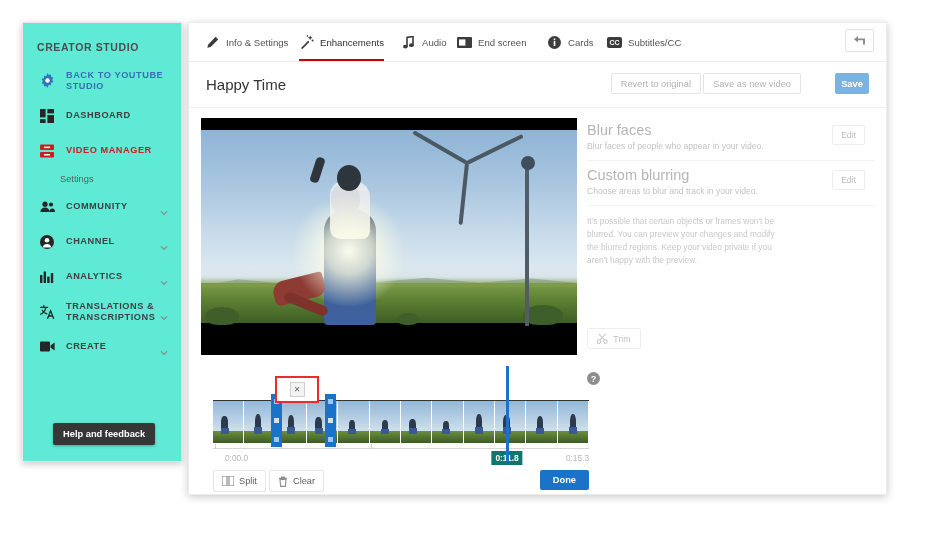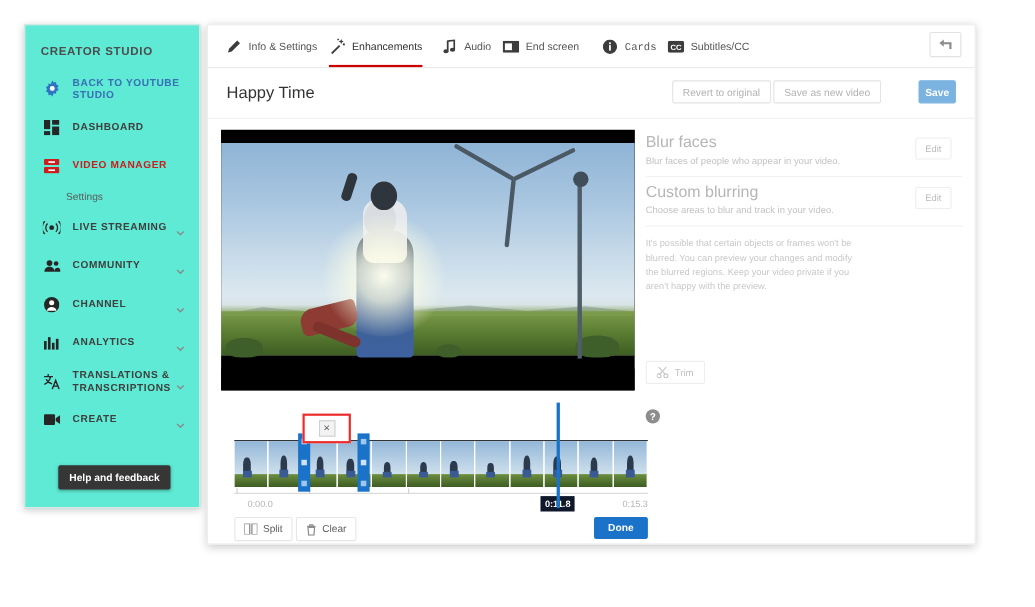--- a/index.html
+++ b/index.html
@@ -133,21 +133,21 @@
   .fgrass{position:absolute;left:0;right:0;bottom:0;height:28%;background:linear-gradient(180deg,#6d8f40,#3c5b22);}
   .fsil{position:absolute;bottom:26%;background:#2c3a4d;border-radius:40% 40% 10% 10%;}
   .fsil2{position:absolute;bottom:22%;background:#3a5a93;}
   .handle{position:absolute;top:14px;width:11px;height:53px;background:#1a73c8;z-index:5;cursor:ew-resize;}
   .handle i{position:absolute;left:3px;width:5px;height:5px;background:#9fc6ec;display:block;}
   .handle i.a{top:5px;} .handle i.b{top:24px;background:#cfe2f6;} .handle i.c{top:43px;}
   .playhead{position:absolute;top:-14px;width:3px;height:96px;background:#1a73c8;z-index:7;cursor:ew-resize;}
   .ruler{position:absolute;left:0;top:68px;width:376px;height:1px;background:#d7d7d7;}
   .tick{position:absolute;top:-4px;width:1px;height:5px;background:#cfcfcf;}
   .tlab{position:absolute;top:73px;font-size:8.3px;color:#b5b5b5;}
-  .timebox{position:absolute;top:71px;background:#0f172a;color:#fff;font-size:8.4px;font-weight:700;
+  .timebox{position:absolute;top:71px;background:#0f766e;color:#fff;font-size:8.4px;font-weight:700;
         padding:2px 4px;transform:translateX(-50%);}
   .ctrls{position:absolute;left:12px;top:352px;width:376px;height:22px;}
   .cbtn{position:absolute;top:0;height:20px;border:1px solid #e6e6e6;background:#fff;border-radius:2px;
         display:flex;align-items:center;justify-content:center;font-size:9.2px;color:#5d5d5d;cursor:pointer;padding:0 8px;}
   .cbtn .ci{margin-right:5px;display:flex;}
   .done{position:absolute;right:0;top:0;height:20px;background:#1a73c8;color:#fff;border-radius:2px;
         display:flex;align-items:center;justify-content:center;font-size:9.3px;font-weight:600;padding:0 13px;cursor:pointer;}
 </style>
 </head>
 <body>
@@ -184,32 +184,20 @@
               <rect x="0" y="7.9" width="14" height="5.6" rx="1" fill="#cc1e1e"></rect>
               <rect x="4" y="2.6" width="6" height="1.5" fill="#fff"></rect>
               <rect x="4" y="10" width="6" height="1.5" fill="#fff"></rect>
             </svg>
           </span>
           <span class="nav-lbl">VIDEO MANAGER</span>
         </div>
         <div class="sub plain">Settings</div>
         <div class="nav-item dark">
           <span class="nav-ico">
-            <svg width="16" height="12" viewBox="0 0 16 12">
-              <circle cx="8" cy="6" r="2.2" fill="#262626"></circle>
-              <path d="M4.2 2.2a5.4 5.4 0 000 7.6M11.8 2.2a5.4 5.4 0 010 7.6M1.8 0a8.4 8.4 0 000 12M14.2 0a8.4 8.4 0 010 12" stroke="#262626" stroke-width="1.2" fill="none"></path>
-            </svg>
-          </span>
-          <span class="nav-lbl">LIVE STREAMING</span>
-          <span class="chev"><svg width="8" height="8" viewBox="0 0 8 8">
-              <path d="M1 2.4L4 5.4 7 2.4" stroke="#8a8a8a" stroke-width="1.2" fill="none"></path>
-            </svg></span>
-        </div>
-        <div class="nav-item dark">
-          <span class="nav-ico">
             <svg width="15" height="12" viewBox="0 0 15 12">
               <circle cx="5" cy="3.2" r="2.6" fill="#262626"></circle>
               <circle cx="11" cy="3.6" r="2.1" fill="#262626"></circle>
               <path d="M0.4 11c0-2.7 2.1-4.4 4.6-4.4S9.6 8.3 9.6 11z" fill="#262626"></path>
               <path d="M9.4 11c0-2.2 1.2-3.6 3-3.6S15 8.8 15 11z" fill="#262626"></path>
             </svg>
           </span>
           <span class="nav-lbl">COMMUNITY</span>
           <span class="chev"><svg width="8" height="8" viewBox="0 0 8 8">
               <path d="M1 2.4L4 5.4 7 2.4" stroke="#8a8a8a" stroke-width="1.2" fill="none"></path>
@@ -310,21 +298,21 @@
         </div>
         <div class="tab" style="left: 268px;">
           <span class="ico">
             <svg width="15" height="11" viewBox="0 0 15 11">
               <rect x="0" y="0" width="15" height="11" rx="1" fill="#3c3c3c"></rect>
               <rect x="2" y="2.4" width="6.4" height="6.2" fill="#fff"></rect>
             </svg>
           </span>
           <span class="lbl">End screen</span>
         </div>
-        <div class="tab" style="left: 358px; font-family: Liberation Mono, monospace;">
+        <div class="tab" style="left: 358px;">
           <span class="ico">
             <svg width="13" height="13" viewBox="0 0 13 13">
               <circle cx="6.5" cy="6.5" r="6.5" fill="#3c3c3c"></circle>
               <rect x="5.7" y="5" width="1.6" height="5" fill="#fff"></rect>
               <rect x="5.7" y="2.5" width="1.6" height="1.7" fill="#fff"></rect>
             </svg>
           </span>
           <span class="lbl">Cards</span>
         </div>
         <div class="tab" style="left: 418px; align-items: center;">

